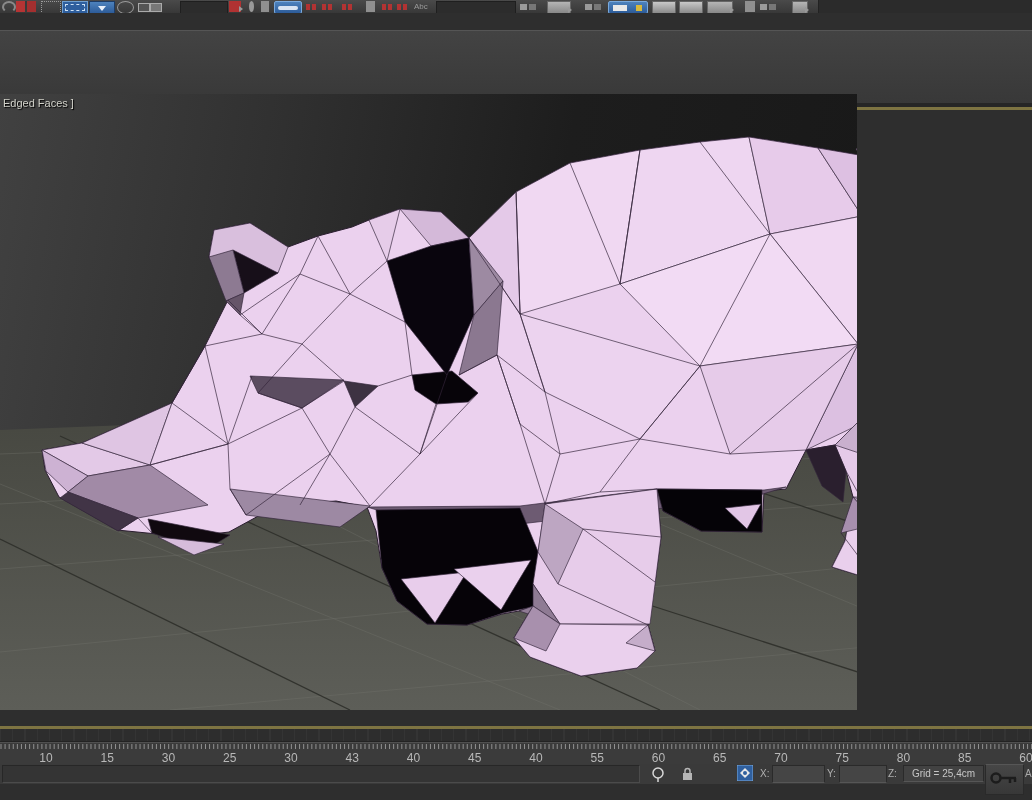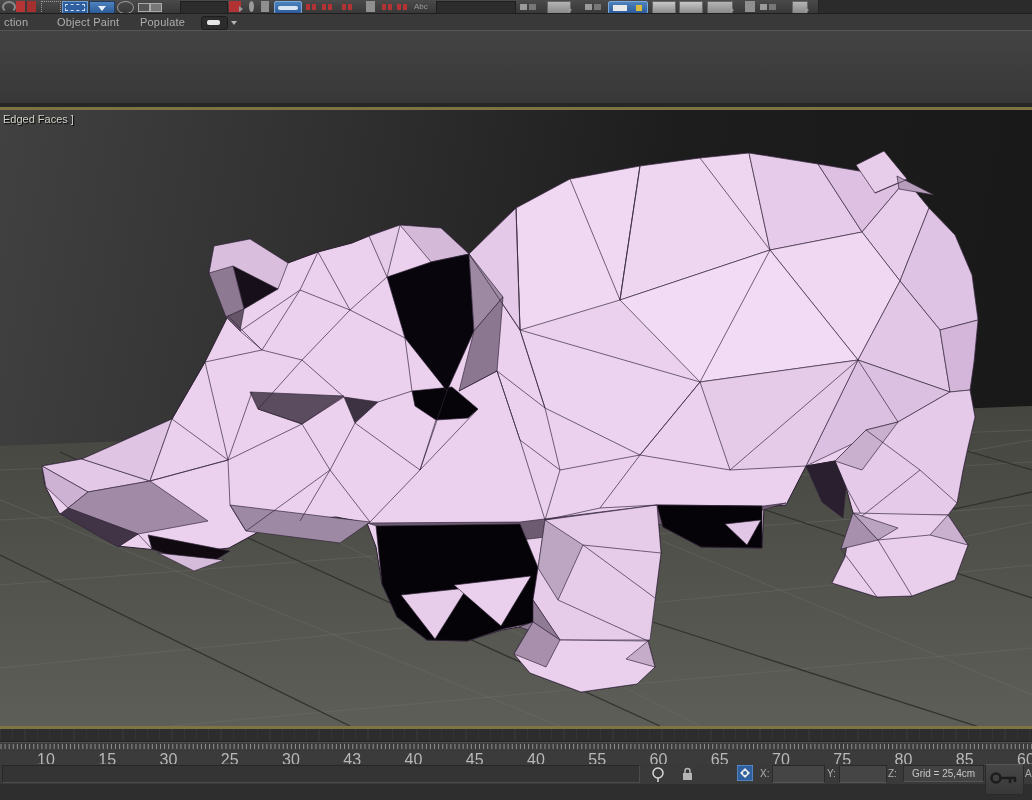--- a/index.html
+++ b/index.html
@@ -50,30 +50,30 @@
   #ribbonarrow{position:absolute;left:231px;top:7px;border:3px solid transparent;border-top:4px solid #b5b5b5;}
 
   
   #ribbonpanel{left:0;top:30px;width:1032px;height:73px;
     background:linear-gradient(#434343,#383838);border-top:1px solid #555;}
   #ribbongap{left:0;top:103px;width:1032px;height:4px;background:#262626;}
 
   
   .vpborder{left:0;width:1032px;height:3px;background:#7e7442;}
   #vpb-top{top:107px;} #vpb-bottom{top:726px;}
-  #viewport{left:0;top:110px;width:1032px;height:616px;overflow:hidden;
+  #viewport{left:0;top:94px;width:857px;height:616px;overflow:hidden;
     background:linear-gradient(100deg,#414141 0%,#303030 30%,#1d1d1d 60%,#181818 100%);text-align:center;}
   #vplabel{position:absolute;left:3px;top:3px;font-size:11px;color:#d2d2ca;text-shadow:1px 1px 1px #000;}
 
   
   #trackgap{left:0;top:729px;width:1032px;height:12px;background:#2d2d2d;
     background-image:repeating-linear-gradient(90deg,#343434 0 1px,transparent 1px 12.25px);
     border-bottom:1px solid #232323;}
   #ruler{left:0;top:742px;width:1032px;height:21px;background:#3b3b3b;border-top:1px solid #505050;border-bottom:1px solid #282828;}
-  .rulernum{position:absolute;top:8px;font-size:16px;color:#b8b8b8;transform:translateX(-50%);}
+  .rulernum{position:absolute;top:8px;font-size:12px;color:#b8b8b8;transform:translateX(-50%);}
 
   
   #statusrow{left:0;top:764px;width:1032px;height:20px;background:#3a3a3a;}
   #promptfield{position:absolute;left:2px;top:1px;width:636px;height:16px;background:#343434;
     border:1px solid #272727;border-bottom-color:#4b4b4b;border-right-color:#4b4b4b;}
   .xyzlabel{position:absolute;top:4px;font-size:10px;color:#b0b0b0;}
   .xyzfield{position:absolute;top:1px;width:47px;height:14px;background:#454545;
     border:1px solid #2a2a2a;border-bottom-color:#565656;}
   #gridfield{position:absolute;left:903px;top:1px;width:79px;height:15px;background:#424242;
     border:1px solid #2a2a2a;border-bottom-color:#565656;font-size:10px;color:#c6c6c6;text-align:center;line-height:15px;}
@@ -120,27 +120,20 @@
         <div class="tbicon k-blueact2" style="left: 608px; width: 38px;"></div>
         <div class="tbicon k-graybar" style="left: 652px; width: 22px;"></div>
         <div class="tbicon k-graybar" style="left: 679px; width: 22px;"></div>
         <div class="tbicon k-grayfly" style="left: 707px; width: 24px;"></div>
         <div class="tbicon k-sq" style="left: 745px; width: 10px;"></div>
         <div class="tbicon k-gray2" style="left: 760px; width: 22px;"></div>
         <div class="tbicon k-grayfly" style="left: 792px; width: 14px;"></div>
       </div>
   </div>
 
-  <div class="abs" id="tabrow">
-    <span class="ribbontab" style="left:4px">ction</span>
-    <span class="ribbontab" style="left:57px">Object Paint</span>
-    <span class="ribbontab" style="left:140px">Populate</span>
-    <span id="ribbonbtn"></span>
-    <span id="ribbonarrow"></span>
-  </div>
 
   <div class="abs" id="ribbonpanel"></div>
   <div class="abs" id="ribbongap"></div>
 
   <div class="abs vpborder" id="vpb-top"></div>
 
   <div class="abs" id="viewport">
     <svg id="vpsvg" width="1032" height="616" viewBox="0 110 1032 616">
       <defs>
         <linearGradient id="g-ground" x1="0" y1="0" x2="0" y2="1">

